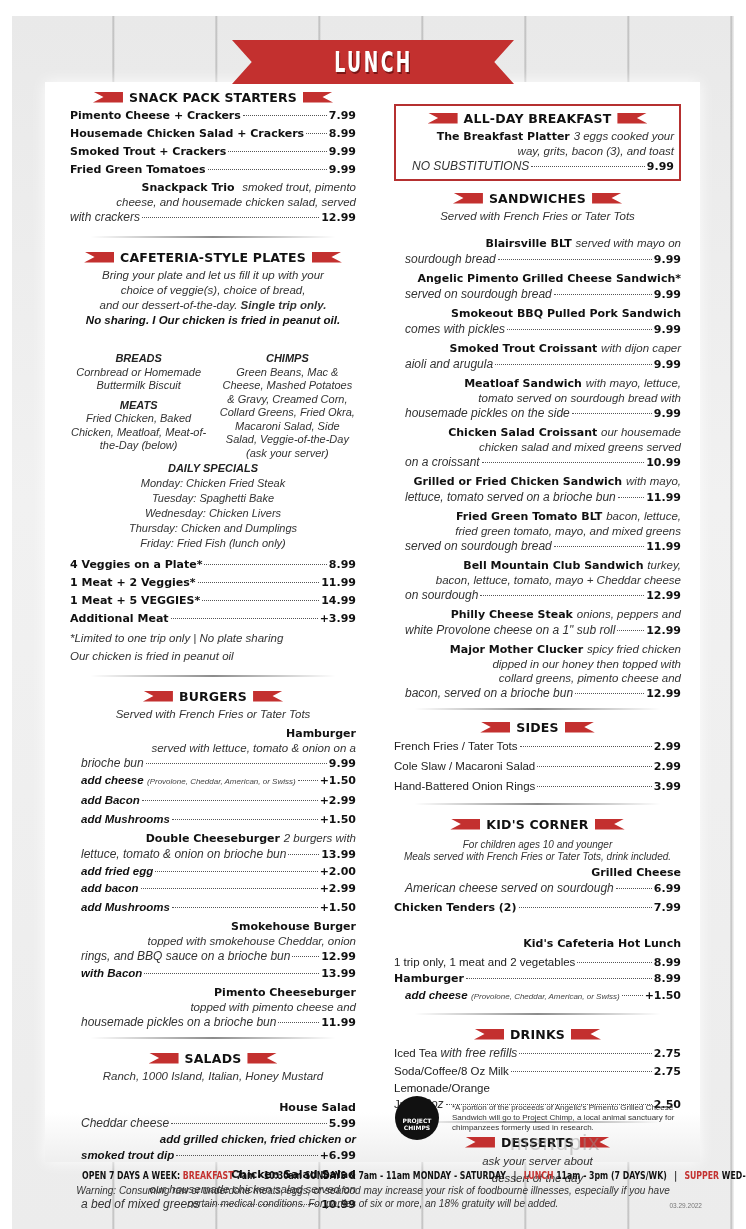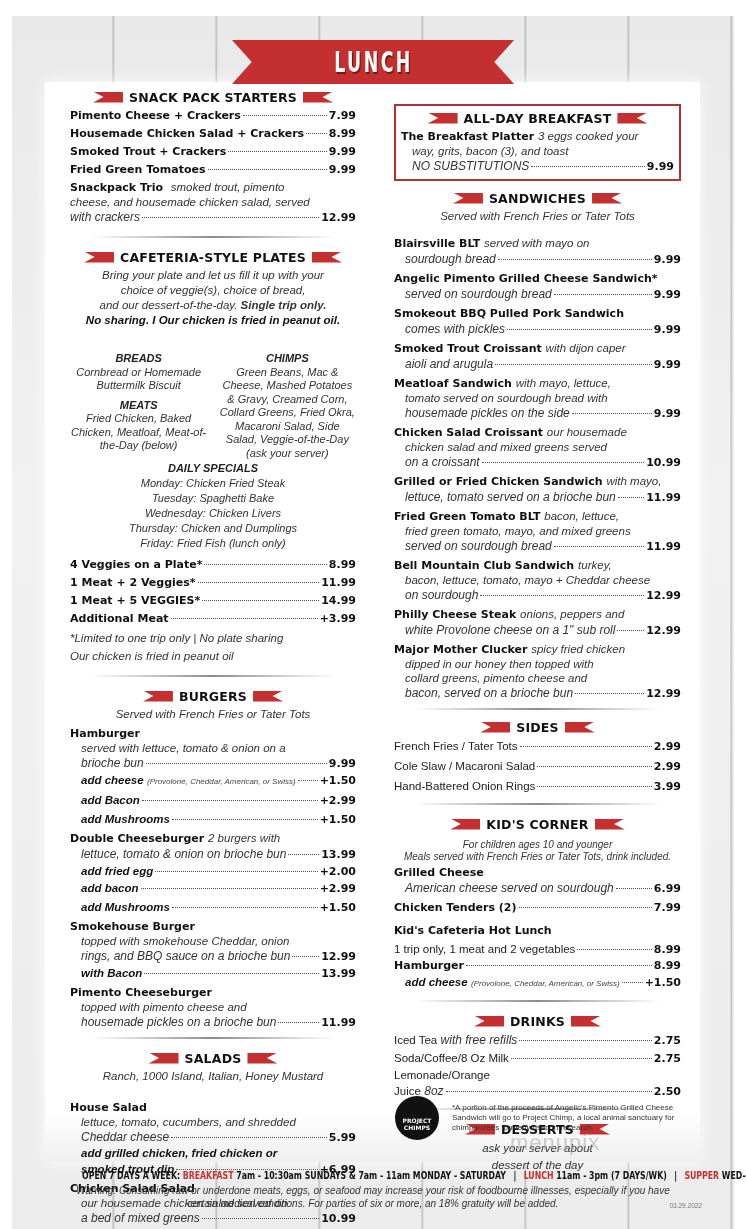--- a/index.html
+++ b/index.html
@@ -60,21 +60,21 @@
     display: flex; align-items: baseline; font-size: 12px; line-height: 16px;
     margin-bottom: 2px;
   }
   .row .name { font-family: "DejaVu Sans", sans-serif; font-size: 11px; font-weight: 600; white-space: nowrap; color:#111; }
   .row .desc-i { font-style: italic; color: #333; white-space: nowrap; }
   .row .plain { color: #222; white-space: nowrap; font-size: 11.5px; }
   .row .dots {
     flex: 1; border-bottom: 1px dotted #555; margin: 0 2px; transform: translateY(-3px); min-width: 4px;
   }
   .row .price { font-family: "DejaVu Sans", sans-serif; font-weight: bold; font-size: 11px; white-space: nowrap; color:#111;}
-  .item { margin-bottom: 3px; }
+  .item { margin-bottom: 3px; text-align: right; }
   .item .head { font-family: "DejaVu Sans", sans-serif; font-size: 11px; font-weight: 600; line-height: 15px; color:#111;}
   .item .head i { font-family: "Liberation Sans", sans-serif; font-weight: normal; font-size: 11.5px; color: #333; }
   .item .desc { font-style: italic; font-size: 11.5px; line-height: 14px; color: #333; padding-left: 11px; }
   .indent { padding-left: 11px; }
   .bold-i { font-weight: bold; font-style: italic; font-size: 11.5px; white-space: nowrap; color:#111;}
   .tiny-i { font-style: italic; font-size: 8px; color: #444; white-space: nowrap; }
   .divider {
     height: 2px; margin: 10px 20px 10px 20px;
     background: linear-gradient(90deg, rgba(0,0,0,0), rgba(0,0,0,0.45), rgba(0,0,0,0));
   }
@@ -311,21 +311,20 @@
   <div>
     <div class="sec-head">
       <div class="ribbon-l"></div>
       <div class="sec-title">SALADS</div>
       <div class="ribbon-r"></div>
     </div>
     <div class="sub-note" style="margin-bottom:16px">Ranch, 1000 Island, Italian, Honey Mustard</div>
 
     <div class="item">
       <div class="head">House Salad</div>
-      <div class="desc">lettuce, tomato, cucumbers, and shredded</div>
       <div class="row indent" style="margin-bottom:0">
           <span class="desc-i">Cheddar cheese</span>
           <span class="dots"></span>
           <span class="price">5.99</span>
         </div>
       <div class="indent bold-i" style="line-height:15px">add grilled chicken, fried chicken or</div>
       <div class="row indent">
           <span class="bold-i">smoked trout dip</span>
           <span class="dots"></span>
           <span class="price">+6.99</span>
@@ -504,21 +503,21 @@
     <div class="sub-note" style="font-size:10px;line-height:11px;margin-bottom:3px">Meals served with French Fries or Tater Tots, drink included.</div>
 
     <div class="item">
       <div class="head">Grilled Cheese</div>
       <div class="row indent" style="margin-bottom:0">
           <span class="desc-i">American cheese served on sourdough</span>
           <span class="dots"></span>
           <span class="price">6.99</span>
         </div>
     </div>
-    <div class="row" style="margin-bottom:7px">
+    <div class="row" style="margin-bottom:20px">
         <span class="name">Chicken Tenders (2)</span>
         <span class="dots"></span>
         <span class="price">7.99</span>
       </div>
     <div class="item">
       <div class="head" style="margin-bottom:3px">Kid's Cafeteria Hot Lunch</div>
       <div class="row" style="margin-bottom:0">
           <span class="plain">1 trip only, 1 meat and 2 vegetables</span>
           <span class="dots"></span>
           <span class="price">8.99</span>

